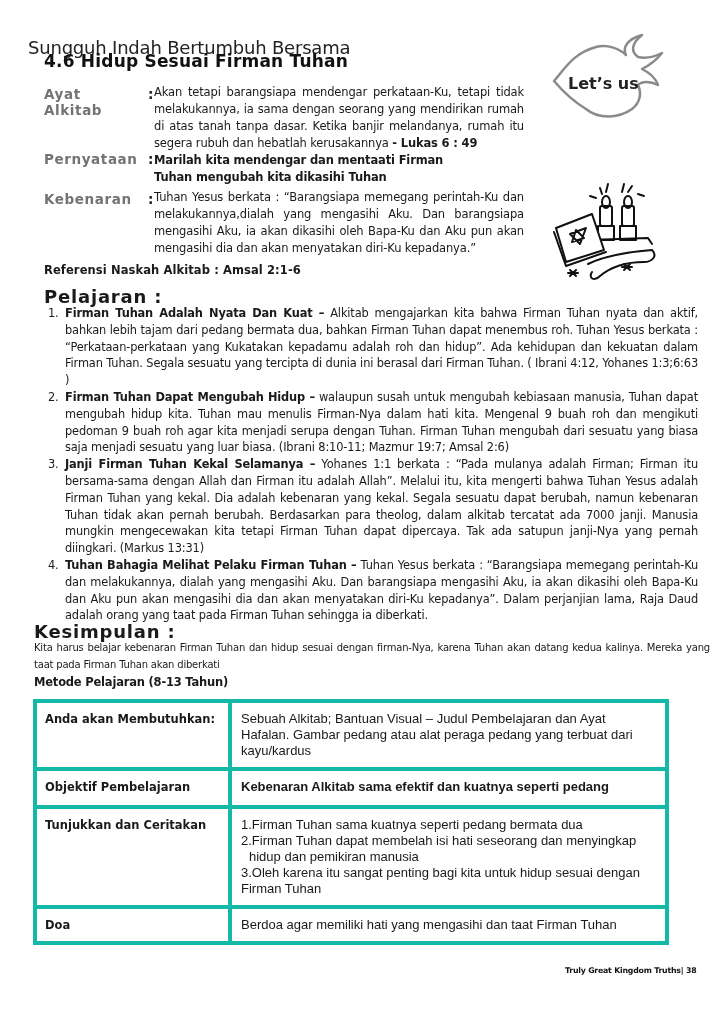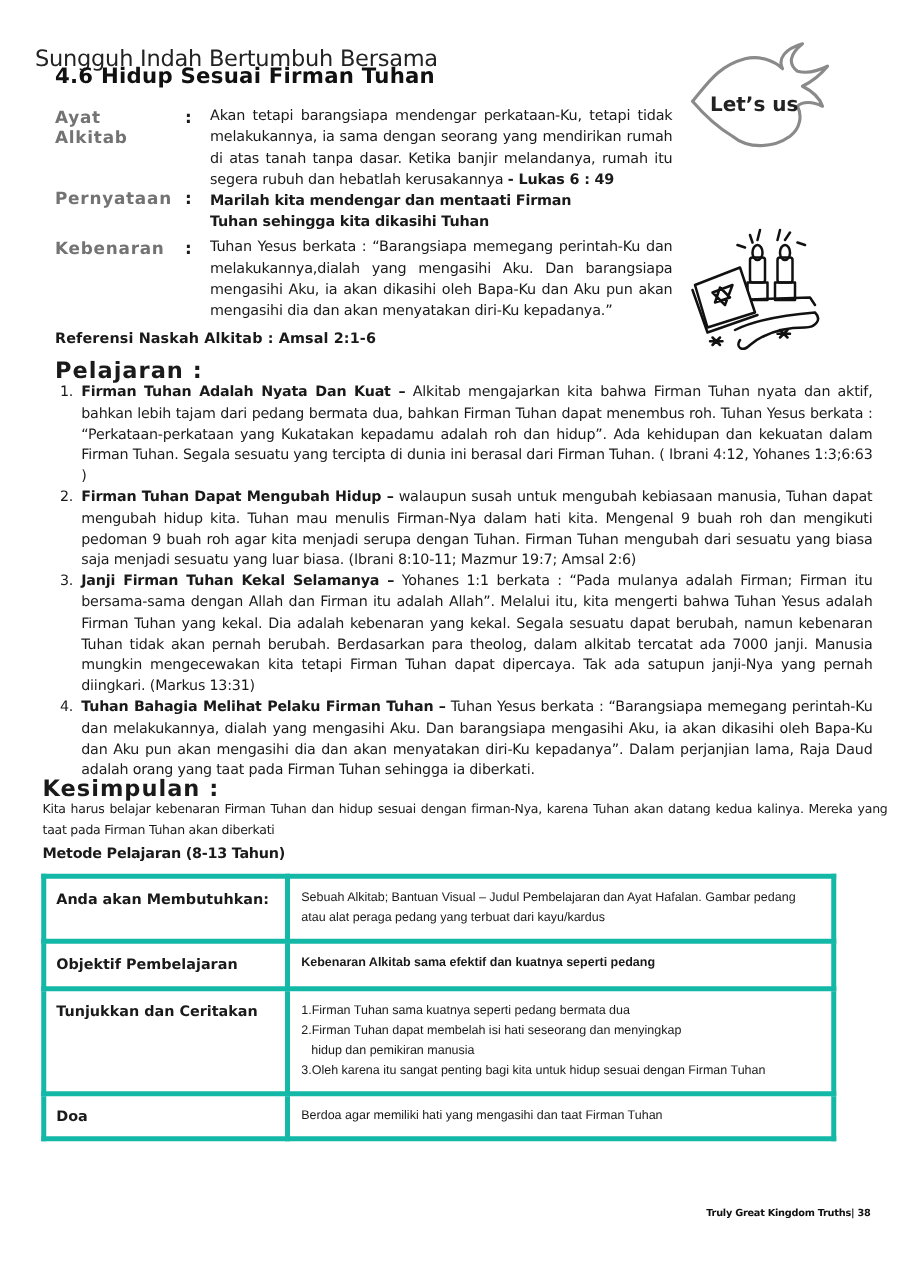--- a/index.html
+++ b/index.html
@@ -23,21 +23,21 @@
   }
   .clipart { position: absolute; left: 548px; top: 180px; width: 135px; height: 105px; }
 
   .info-row { position: absolute; left: 44px; }
   .info-label {
     position: absolute; left: 0; width: 100px;
     font-size: 13.5px; font-weight: bold; color: #737373; letter-spacing: 0.6px;
   }
   .info-colon { position: absolute; left: 104px; font-size: 13.5px; font-weight: bold; }
   .info-text {
-    position: absolute; left: 124px; width: 370px;
+    position: absolute; left: 110px; width: 370px;
     font-size: 11.5px; line-height: 17px; color: #1a1a1a;
     text-align: justify; letter-spacing: -0.15px;
   }
   .info-text b { font-weight: bold; }
 
   .ref {
     position: absolute; left: 44px; top: 263px;
     font-size: 11.5px; font-weight: bold; letter-spacing: 0.1px;
   }
   .section-head {
@@ -71,21 +71,21 @@
   table.method td {
     border: 4px solid #14b8a6; vertical-align: top;
   }
   table.method td.k {
     width: 175px; padding: 9px 8px;
     font-size: 11.5px; font-weight: bold; color: #1a1a1a;
   }
   table.method td.v {
     padding: 8px 8px 8px 9px;
     font-family: "Liberation Sans", sans-serif;
-    font-size: 10px; line-height: 16px; color: #1a1a1a;
+    font-size: 13px; line-height: 16px; color: #1a1a1a;
   }
   .step { display: block; }
   .footer {
     position: absolute; left: 565px; top: 966px;
     font-size: 7.8px; font-weight: bold; color: #111; letter-spacing: -0.2px;
   }
 </style>
 </head>
 <body>
 
@@ -120,21 +120,21 @@
 
   <div class="info-row" style="top:86px;">
     <div class="info-label">Ayat Alkitab</div>
     <div class="info-colon">:</div>
     <div class="info-text" style="top:-2px;"><span>Akan tetapi barangsiapa mendengar perkataan-Ku, tetapi tidak melakukannya, ia sama dengan seorang yang mendirikan rumah di atas tanah tanpa dasar. Ketika banjir melandanya, rumah itu segera rubuh dan hebatlah kerusakannya </span><b>- Lukas 6 : 49</b></div>
   </div>
 
   <div class="info-row" style="top:151px;">
     <div class="info-label">Pernyataan</div>
     <div class="info-colon">:</div>
-    <div class="info-text" style="top:1px; font-weight:bold; width:300px; text-align:left;">Marilah kita mendengar dan mentaati Firman Tuhan sehingga kita dikasihi Tuhan</div>
+    <div class="info-text" style="top:1px; font-weight:bold; width:300px; text-align:left;">Marilah kita mendengar dan mentaati Firman Tuhan mengubah kita dikasihi Tuhan</div>
   </div>
 
   <div class="info-row" style="top:191px;">
     <div class="info-label">Kebenaran</div>
     <div class="info-colon">:</div>
     <div class="info-text" style="top:-2px;">Tuhan Yesus berkata : “Barangsiapa memegang perintah-Ku dan melakukannya,dialah yang mengasihi Aku. Dan barangsiapa mengasihi Aku, ia akan dikasihi oleh Bapa-Ku dan Aku pun akan mengasihi dia dan akan menyatakan diri-Ku kepadanya.”</div>
   </div>
 
   <div class="ref">Referensi Naskah Alkitab : Amsal 2:1-6</div>
 

